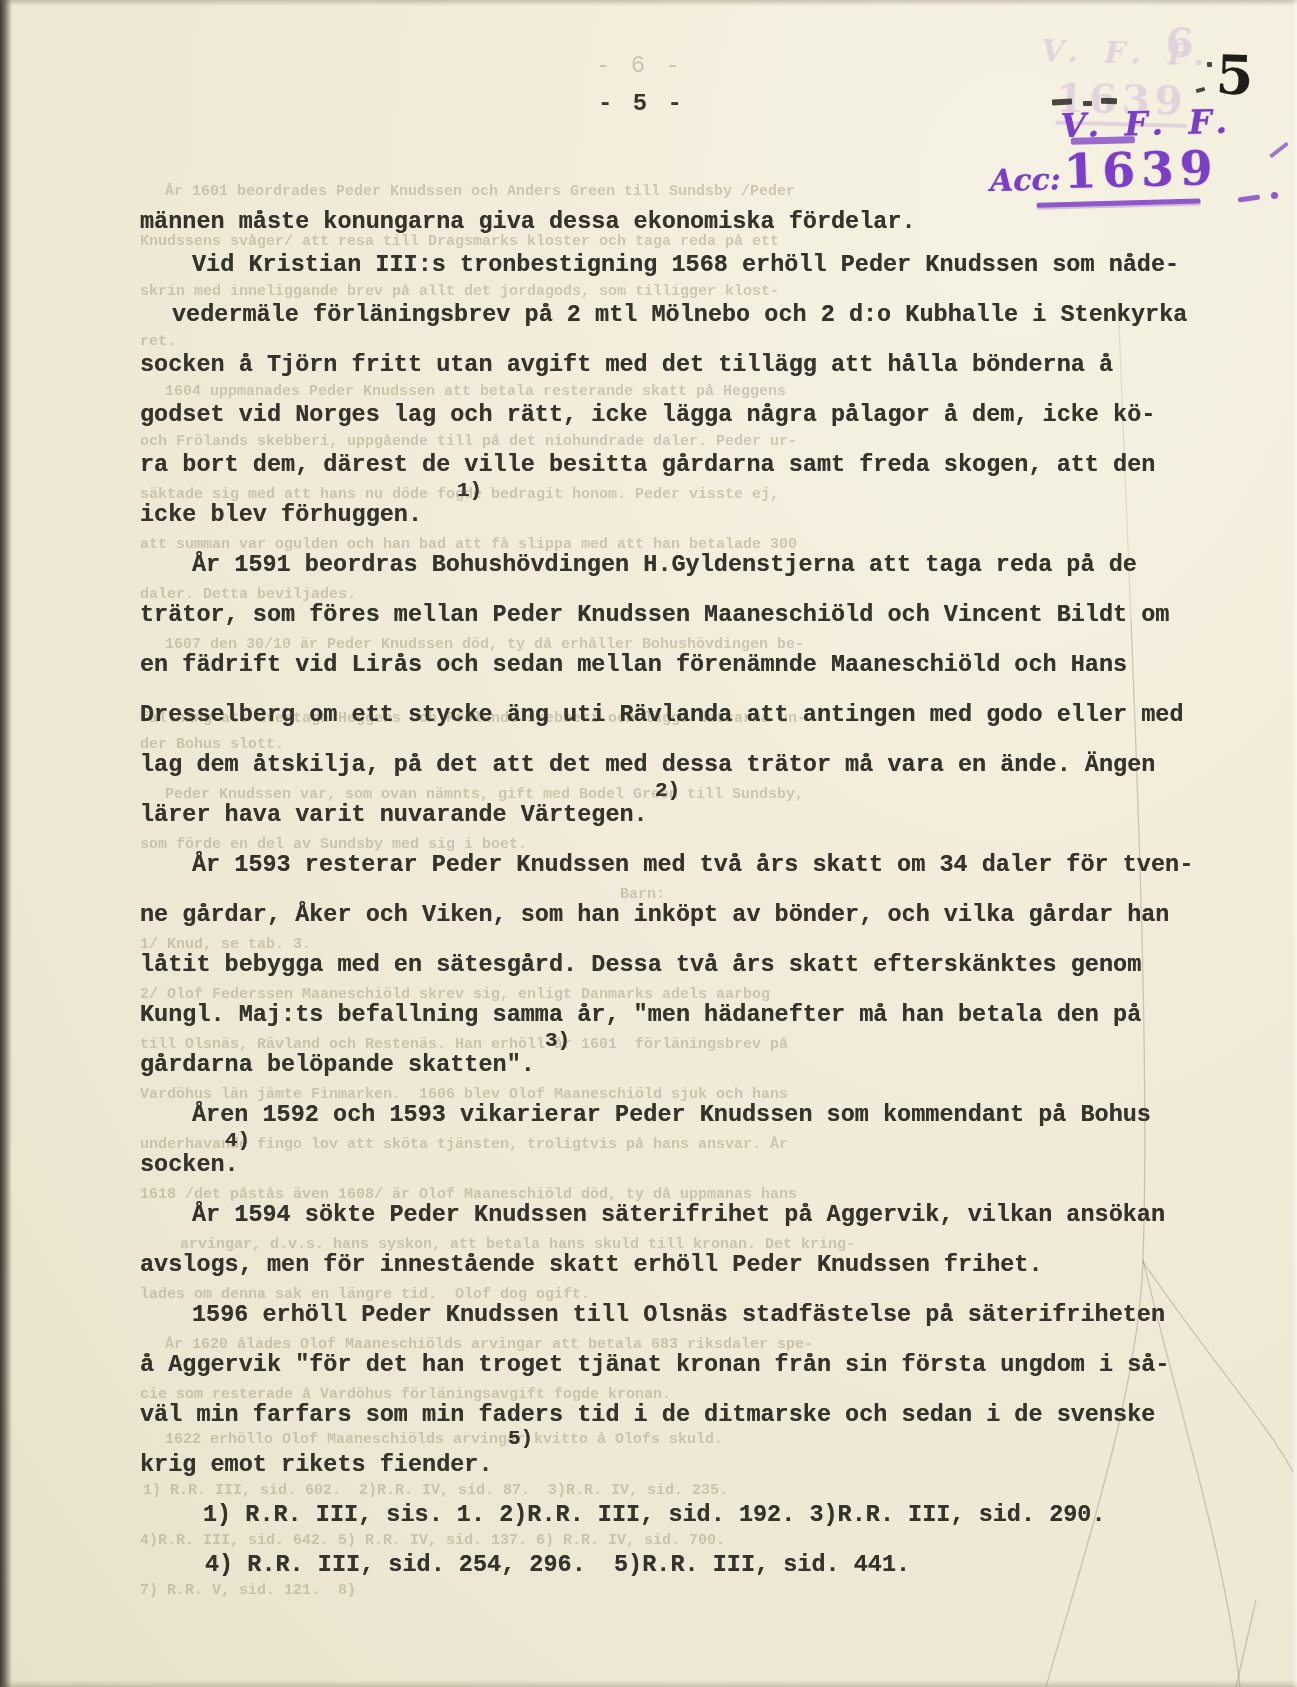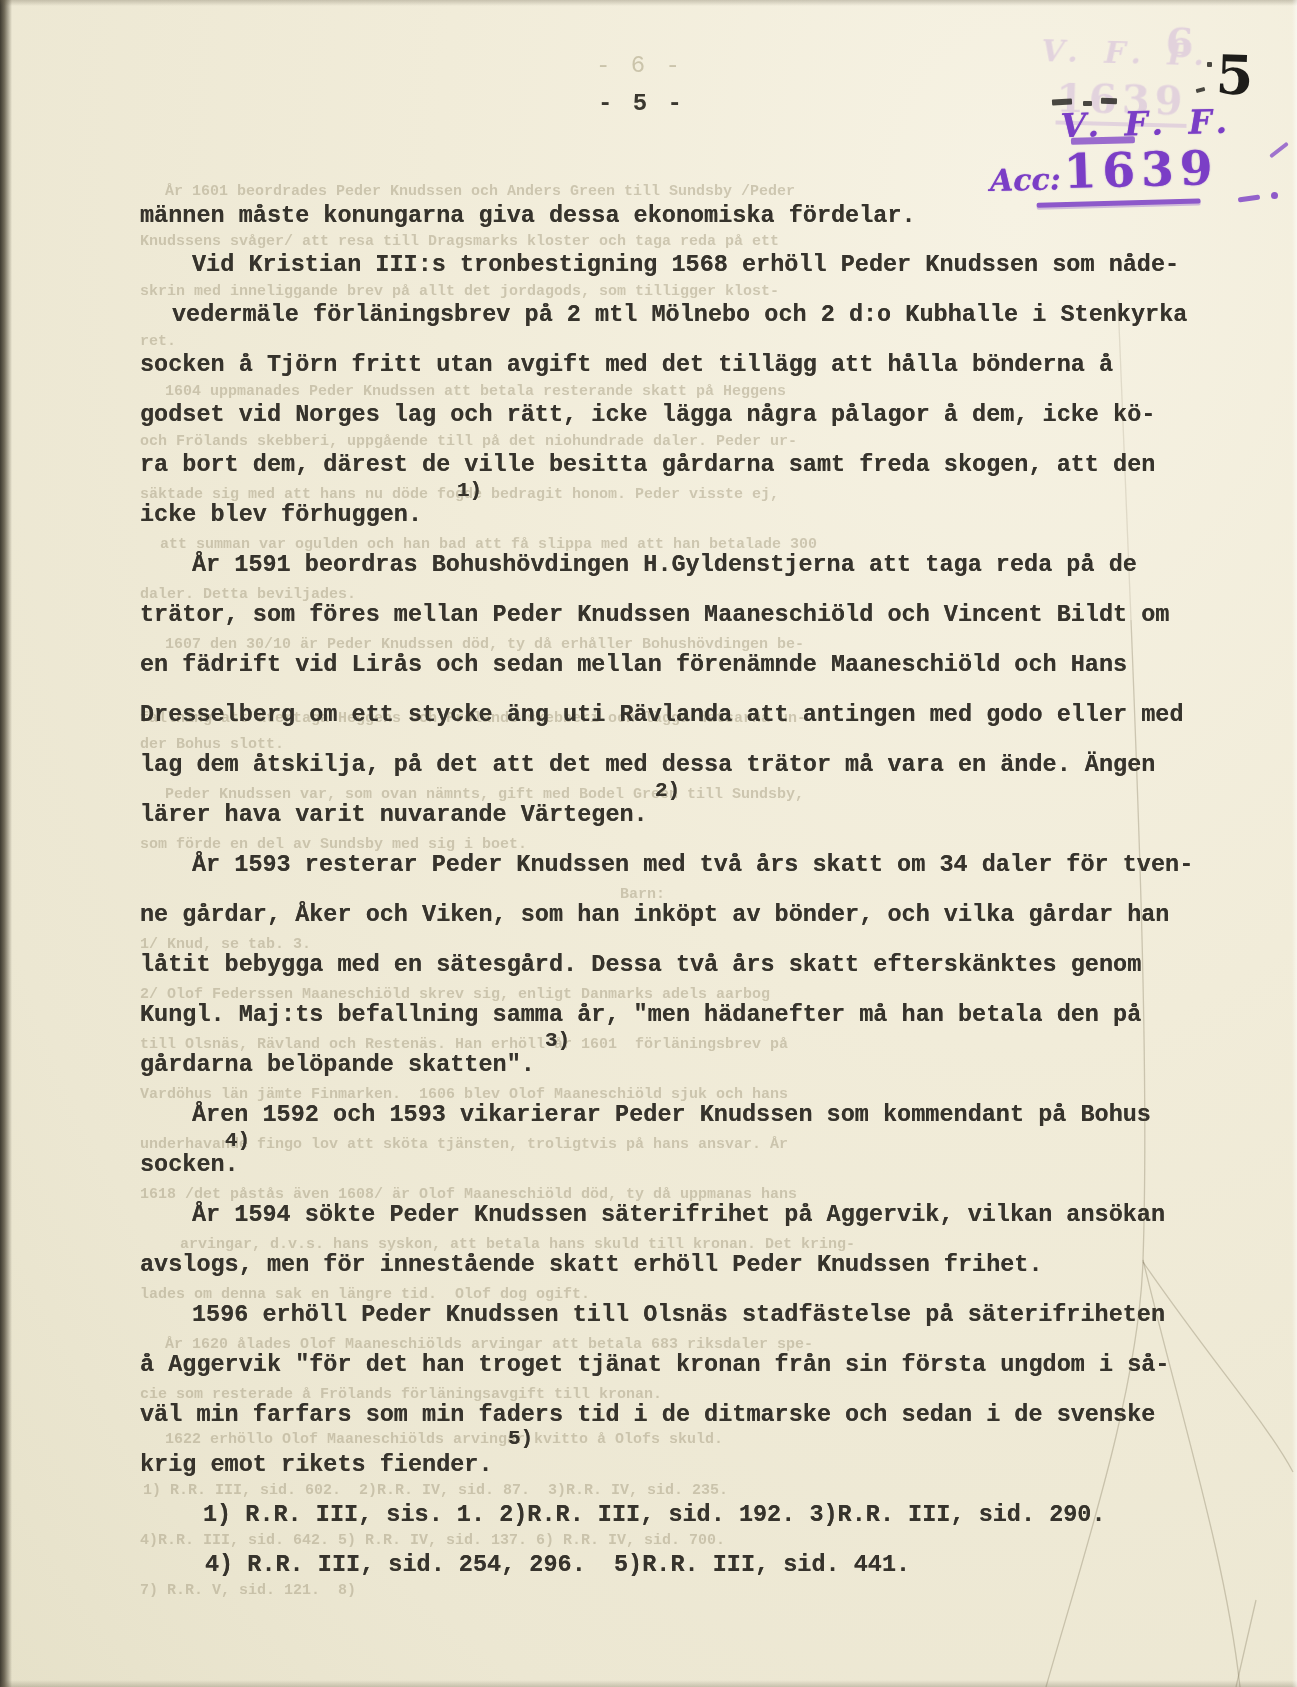--- a/index.html
+++ b/index.html
@@ -106,45 +106,45 @@
   <div class="purple-mark" style="left:1268px;top:148px;width:22px;height:4px;transform:rotate(-38deg);opacity:.7;"></div>
 
   <div>
       <div class="gl" style="left: 165px; top: 184px;">År 1601 beordrades Peder Knudssen och Anders Green till Sundsby /Peder</div>
       <div class="gl" style="left: 140px; top: 234px;">Knudssens svåger/ att resa till Dragsmarks kloster och taga reda på ett</div>
       <div class="gl" style="left: 140px; top: 284px;">skrin med inneliggande brev på allt det jordagods, som tilligger klost-</div>
       <div class="gl" style="left: 140px; top: 334px;">ret.</div>
       <div class="gl" style="left: 165px; top: 384px;">1604 uppmanades Peder Knudssen att betala resterande skatt på Heggens</div>
       <div class="gl" style="left: 140px; top: 434px;">och Frölands skebberi, uppgående till på det niohundrade daler. Peder ur-</div>
       <div class="gl" style="left: 140px; top: 487px;">säktade sig med att hans nu döde fogde bedragit honom. Peder visste ej,</div>
-      <div class="gl" style="left: 140px; top: 537px; margin-left: 20px;">att summan var ogulden och han bad att få slippa med att han betalade 300</div>
+      <div class="gl" style="left: 140px; top: 537px;">att summan var ogulden och han bad att få slippa med att han betalade 300</div>
       <div class="gl" style="left: 140px; top: 587px;">daler. Detta beviljades.</div>
       <div class="gl" style="left: 165px; top: 637px;">1607 den 30/10 är Peder Knudssen död, ty då erhåller Bohushövdingen be-</div>
       <div class="gl" style="left: 140px; top: 687px; margin-top: 24px;">fallning att återtaga Heggens och Frölands skebberi och lägga datsarna un-</div>
       <div class="gl" style="left: 140px; top: 737px;">der Bohus slott.</div>
       <div class="gl" style="left: 165px; top: 787px;">Peder Knudssen var, som ovan nämnts, gift med Bodel Green till Sundsby,</div>
       <div class="gl" style="left: 140px; top: 837px;">som förde en del av Sundsby med sig i boet.</div>
       <div class="gl" style="left: 620px; top: 887px;">Barn:</div>
       <div class="gl" style="left: 140px; top: 937px;">1/ Knud, se tab. 3.</div>
       <div class="gl" style="left: 140px; top: 987px;">2/ Olof Federssen Maaneschiöld skrev sig, enligt Danmarks adels aarbog</div>
       <div class="gl" style="left: 140px; top: 1037px;">till Olsnäs, Rävland och Restenäs. Han erhöll år 1601  förläningsbrev på</div>
       <div class="gl" style="left: 140px; top: 1087px;">Vardöhus län jämte Finmarken.  1606 blev Olof Maaneschiöld sjuk och hans</div>
       <div class="gl" style="left: 140px; top: 1137px;">underhavande fingo lov att sköta tjänsten, troligtvis på hans ansvar. År</div>
       <div class="gl" style="left: 140px; top: 1187px;">1618 /det påstås även 1608/ är Olof Maaneschiöld död, ty då uppmanas hans</div>
       <div class="gl" style="left: 140px; top: 1237px; margin-left: 40px;">arvingar, d.v.s. hans syskon, att betala hans skuld till kronan. Det kring-</div>
       <div class="gl" style="left: 140px; top: 1287px;">lades om denna sak en längre tid.  Olof dog ogift.</div>
       <div class="gl" style="left: 165px; top: 1337px;">År 1620 ålades Olof Maaneschiölds arvingar att betala 683 riksdaler spe-</div>
-      <div class="gl" style="left: 140px; top: 1387px;">cie som resterade å Frölands förläningsavgift till kronan.</div>
+      <div class="gl" style="left: 140px; top: 1387px;">cie som resterade å Vardöhus förläningsavgift fogde kronan.</div>
       <div class="gl" style="left: 165px; top: 1432px;">1622 erhöllo Olof Maaneschiölds arvingar kvitto å Olofs skuld.</div>
       <div class="gl" style="left: 143px; top: 1483px;">1) R.R. III, sid. 602.  2)R.R. IV, sid. 87.  3)R.R. IV, sid. 235.</div>
       <div class="gl" style="left: 140px; top: 1533px;">4)R.R. III, sid. 642. 5) R.R. IV, sid. 137. 6) R.R. IV, sid. 700.</div>
       <div class="gl" style="left: 140px; top: 1583px;">7) R.R. V, sid. 121.  8)</div>
     </div>
   <div>
-      <div class="tl" style="left: 140px; top: 204px;">männen måste konungarna giva dessa ekonomiska fördelar.</div>
+      <div class="tl" style="left: 140px; top: 210px;">männen måste konungarna giva dessa ekonomiska fördelar.</div>
       <div class="tl" style="left: 192px; top: 253px;">Vid Kristian III:s tronbestigning 1568 erhöll Peder Knudssen som nåde-</div>
       <div class="tl" style="left: 140px; top: 303px; margin-left: 32px;">vedermäle förläningsbrev på 2 mtl Mölnebo och 2 d:o Kubhalle i Stenkyrka</div>
       <div class="tl" style="left: 140px; top: 353px;">socken å Tjörn fritt utan avgift med det tillägg att hålla bönderna å</div>
       <div class="tl" style="left: 140px; top: 403px;">godset vid Norges lag och rätt, icke lägga några pålagor å dem, icke kö-</div>
       <div class="tl" style="left: 140px; top: 453px;">ra bort dem, därest de ville besitta gårdarna samt freda skogen, att den</div>
       <div class="tl" style="left: 140px; top: 503px;">icke blev förhuggen.</div>
       <div class="tl" style="left: 192px; top: 553px;">År 1591 beordras Bohushövdingen H.Gyldenstjerna att taga reda på de</div>
       <div class="tl" style="left: 140px; top: 603px;">trätor, som föres mellan Peder Knudssen Maaneschiöld och Vincent Bildt om</div>
       <div class="tl" style="left: 140px; top: 653px;">en fädrift vid Lirås och sedan mellan förenämnde Maaneschiöld och Hans</div>
       <div class="tl" style="left: 140px; top: 703px;">Dresselberg om ett stycke äng uti Rävlanda att antingen med godo eller med</div>

